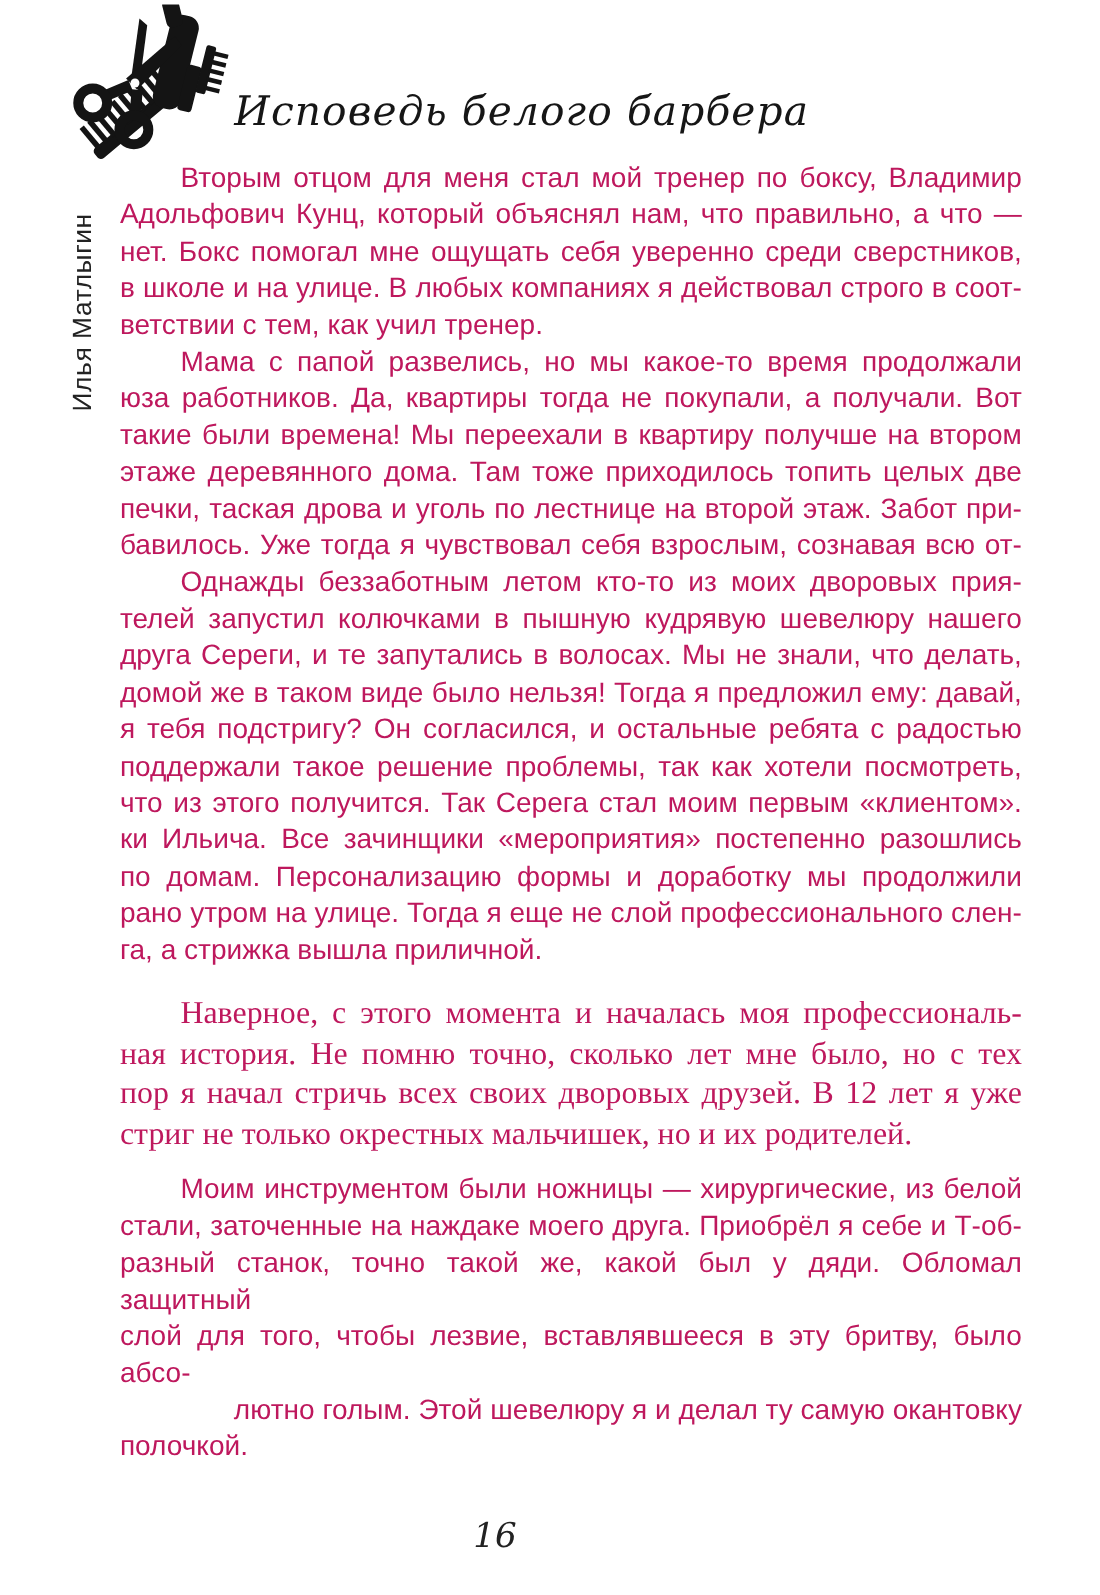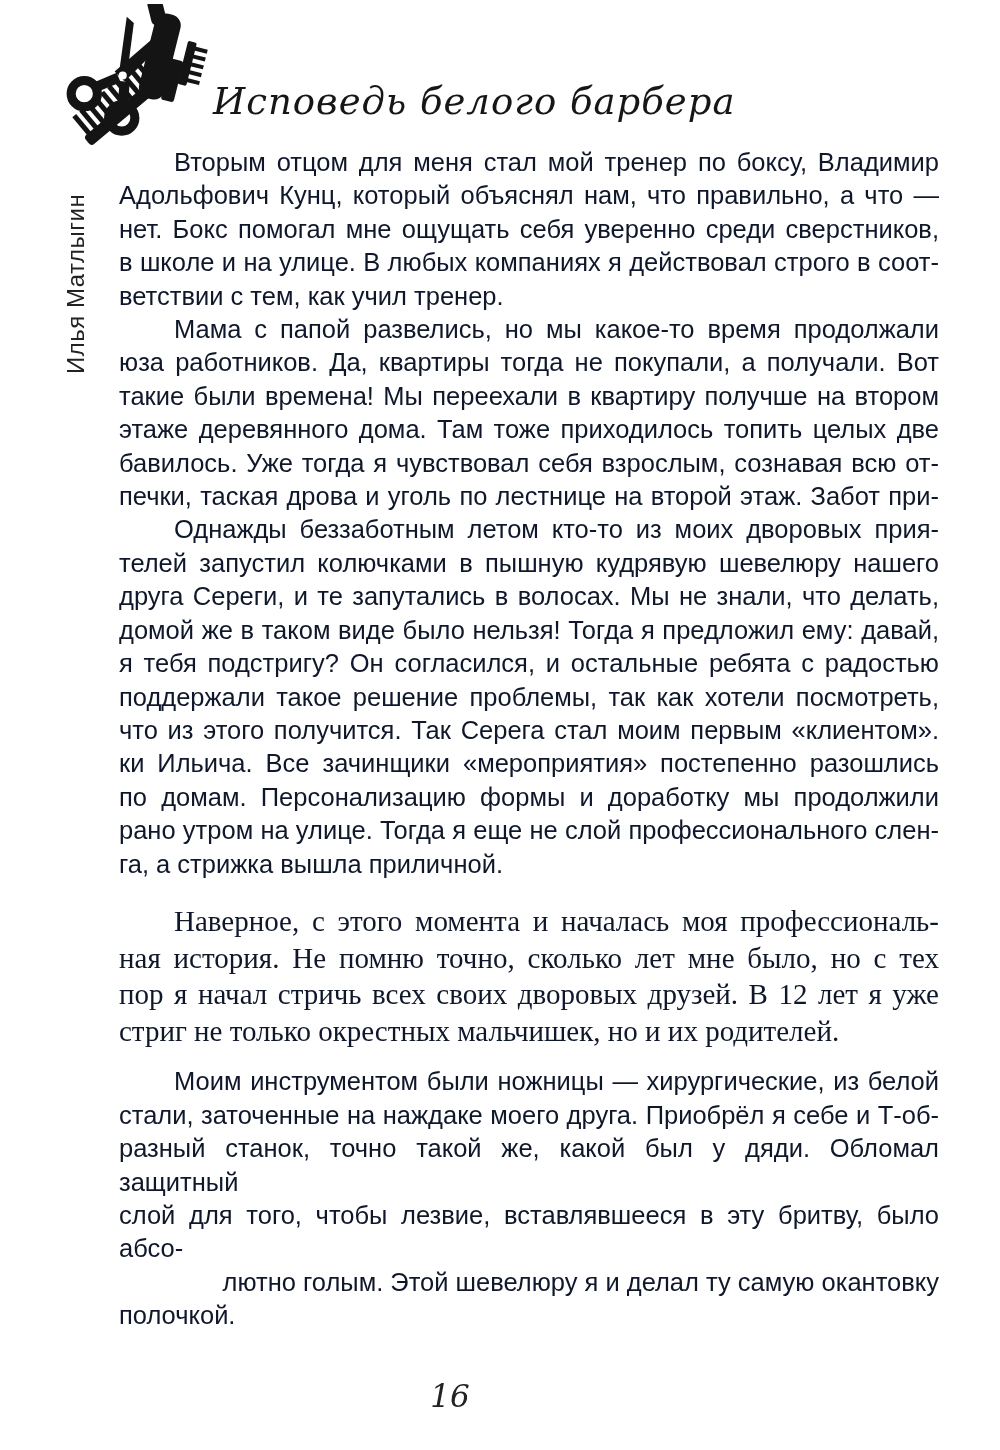--- a/index.html
+++ b/index.html
@@ -41,23 +41,23 @@
     transform: rotate(-90deg);
     font-family: "Liberation Sans", sans-serif;
     font-size: 24px;
     letter-spacing: 0.5px;
     color: #222;
     white-space: nowrap;
   }
 
   
   .body-text {
-    position: absolute; left: 119px; top: 146px;
+    position: absolute; left: 109px; top: 146px;
     width: 820px;
-    color: #0f172a;
+    color: #be185d;
   }
   .para { margin: 0; }
   .para.sans {
     font-family: "Liberation Sans", sans-serif;
     font-size: 25.5px;
     line-height: 33.4px;
   }
   .para.serif {
     font-family: "Liberation Serif", serif;
     font-size: 29px;
@@ -147,22 +147,22 @@
         <div class="line">Адольфович Кунц, который объяснял нам, что правильно, а что —</div>
         <div class="line">нет. Бокс помогал мне ощущать себя уверенно среди сверстников,</div>
         <div class="line">в школе и на улице. В любых компаниях я действовал строго в соот-</div>
         <div class="line last">ветствии с тем, как учил тренер.</div>
       </div>
       <div class="para sans">
         <div class="line first">Мама с папой развелись, но мы какое-то время продолжали</div>
         <div class="line">юза работников. Да, квартиры тогда не покупали, а получали. Вот</div>
         <div class="line">такие были времена! Мы переехали в квартиру получше на втором</div>
         <div class="line">этаже деревянного дома. Там тоже приходилось топить целых две</div>
+        <div class="line">печки, таская дрова и уголь по лестнице на второй этаж. Забот при-</div>
         <div class="line">бавилось. Уже тогда я чувствовал себя взрослым, сознавая всю от-</div>
-        <div class="line">печки, таская дрова и уголь по лестнице на второй этаж. Забот при-</div>
       </div>
       <div class="para sans">
         <div class="line first">Однажды беззаботным летом кто-то из моих дворовых прия-</div>
         <div class="line">телей запустил колючками в пышную кудрявую шевелюру нашего</div>
         <div class="line">друга Сереги, и те запутались в волосах. Мы не знали, что делать,</div>
         <div class="line">домой же в таком виде было нельзя! Тогда я предложил ему: давай,</div>
         <div class="line">я тебя подстригу? Он согласился, и остальные ребята с радостью</div>
         <div class="line">поддержали такое решение проблемы, так как хотели посмотреть,</div>
         <div class="line">что из этого получится. Так Серега стал моим первым «клиентом».</div>
         <div class="line">ки Ильича. Все зачинщики «мероприятия» постепенно разошлись</div>

